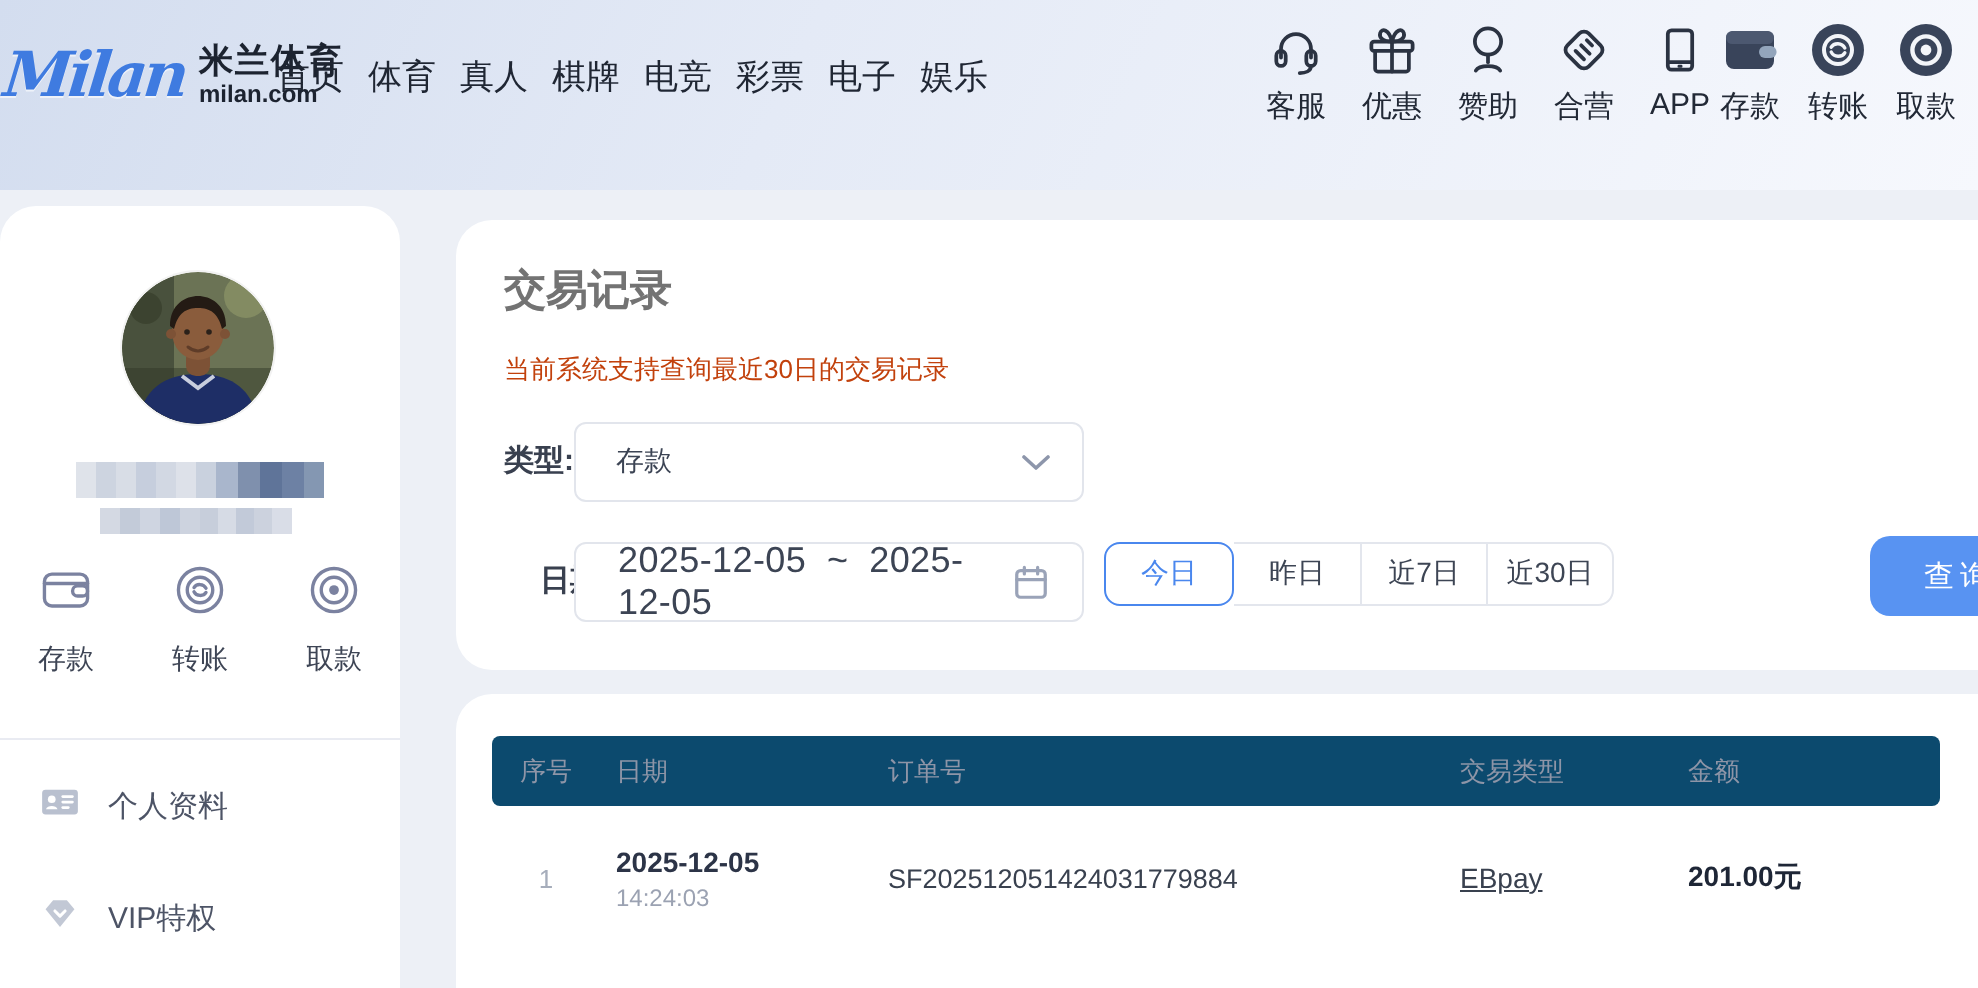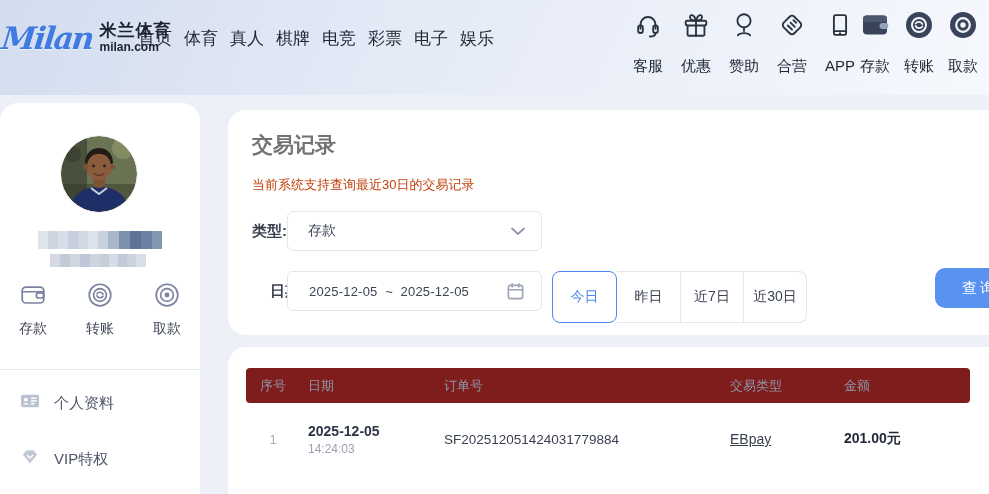--- a/index.html
+++ b/index.html
@@ -19,21 +19,21 @@
   .logo-domain { font-size:12px; font-weight:700; color:#1c2330; }
 
   .nav { position:absolute; left:138px; top:27px; display:flex; gap:12px; }
   .nav-item { width:34px; text-align:center; font-size:17px; color:#1f2633; cursor:pointer; white-space:nowrap; }
 
   .hdr-group { position:absolute; top:7px; display:flex; }
   .hdr-links { left:630px; gap:12px; }
   .hdr-wallet { left:857px; gap:8px; }
   .hdr-item { width:36px; display:flex; flex-direction:column; align-items:center; cursor:pointer; }
   .hdr-item .ic { height:36px; display:flex; align-items:center; justify-content:center; }
-  .hdr-item .lb { font-size:15px; color:#222936; margin-top:14px; white-space:nowrap; }
+  .hdr-item .lb { font-size:15px; color:#222936; margin-top:1px; white-space:nowrap; }
   .ic-stroke { stroke:#2b3342; fill:none; stroke-width:2; stroke-linecap:round; stroke-linejoin:round; }
 
   
   .sidebar { position:absolute; left:0; top:103px; width:200px; height:391px; background:#fff;
              border-radius:18px 18px 0 0; }
   .avatar { position:absolute; left:61px; top:33px; width:76px; height:76px; border-radius:50%;
             overflow:hidden; box-shadow:0 0 0 1px rgba(0,0,0,.05); }
   .mosaic { position:absolute; display:flex; }
   .mosaic i { display:block; height:100%; }
   .mosaic-1 { left:38px; top:128px; height:18px; }
@@ -60,39 +60,39 @@
   .page-subtitle { position:absolute; left:24px; top:66px; font-size:13px; color:#c2410c; }
 
   .f-label { position:absolute; left:24px; width:40px; line-height:40px; font-size:15px; font-weight:700; color:#39404f; }
   .lbl-type { top:101px; } .lbl-date { top:161px;margin-left:18px; }
 
   .inputbox { position:absolute; left:59px; width:255px; height:40px; background:#fff;
               border:1px solid #e2e5ec; border-radius:6px; display:flex; align-items:center; cursor:pointer; }
   .select-type { top:101px; }
   .datebox { top:161px; }
   .inputbox .val { padding-left:20px; font-size:14px; color:#3c4454; flex:1; }
-  .datebox .val { padding-left:21px; font-size:13px; letter-spacing:.2px; }
+  .datebox .val { padding-left:21px; font-size:18px; letter-spacing:.2px; }
   .inputbox .tail { margin-right:16px; display:flex; align-items:center; }
 
   .seg { position:absolute; left:325px; top:161px; height:40px; display:flex; }
-  .seg-btn { height:52px; background:#fff; border:1px solid #e3e6ed; border-left:none;
+  .seg-btn { height:32px; background:#fff; border:1px solid #e3e6ed; border-left:none;
              font-size:14px; color:#3d4554; display:flex; align-items:center; justify-content:center; cursor:pointer; }
   .seg-btn:first-child { border-left:1px solid #e3e6ed; border-radius:8px 0 0 8px; }
   .seg-btn:last-child { border-radius:0 8px 8px 0; }
   .seg-btn.active { border:1px solid #4a87ee; color:#4a87ee; border-radius:8px; margin-left:-1px; position:relative; z-index:2; }
   .w1{width:65px;} .w2{width:64px;} .w3{width:63px;} .w4{width:63px;}
 
   .btn-query { position:absolute; left:707px; top:158px; width:90px; height:40px; border:none;
                background:#5893f2; color:#fff; font-size:15px; letter-spacing:3px;
                border-radius:10px; cursor:pointer; font-family:inherit; }
 
   
   .tbl { position:absolute; left:18px; top:21px; width:724px; }
   .tgrid { display:grid; grid-template-columns:54px 136px 286px 114px 1fr; }
-  .thead { height:35px; background:#7f1d1d; border-radius:4px; align-items:center;
+  .thead { height:35px; background:#0c4a6e; border-radius:4px; align-items:center;
            font-size:13px; color:#8e95a7;font-family:Liberation Serif, serif; }
   .thead span { padding-left:8px; }
   .thead span:first-child { padding-left:0; text-align:center; }
   .trow { height:72px; align-items:center; }
   .trow > div { padding-left:8px; }
   .cell-index { padding-left:0 !important; text-align:center; font-size:13px; color:#a6adbb; }
   .cell-date strong { display:block; font-size:14px; font-weight:700; color:#2c3447; }
   .cell-date em { display:block; font-style:normal; font-size:12px; color:#9ba2b2; margin-top:3px; }
   .cell-order { font-size:13.5px; color:#39414f; }
   .cell-type { font-size:14px; color:#39414f;text-decoration:underline; }

